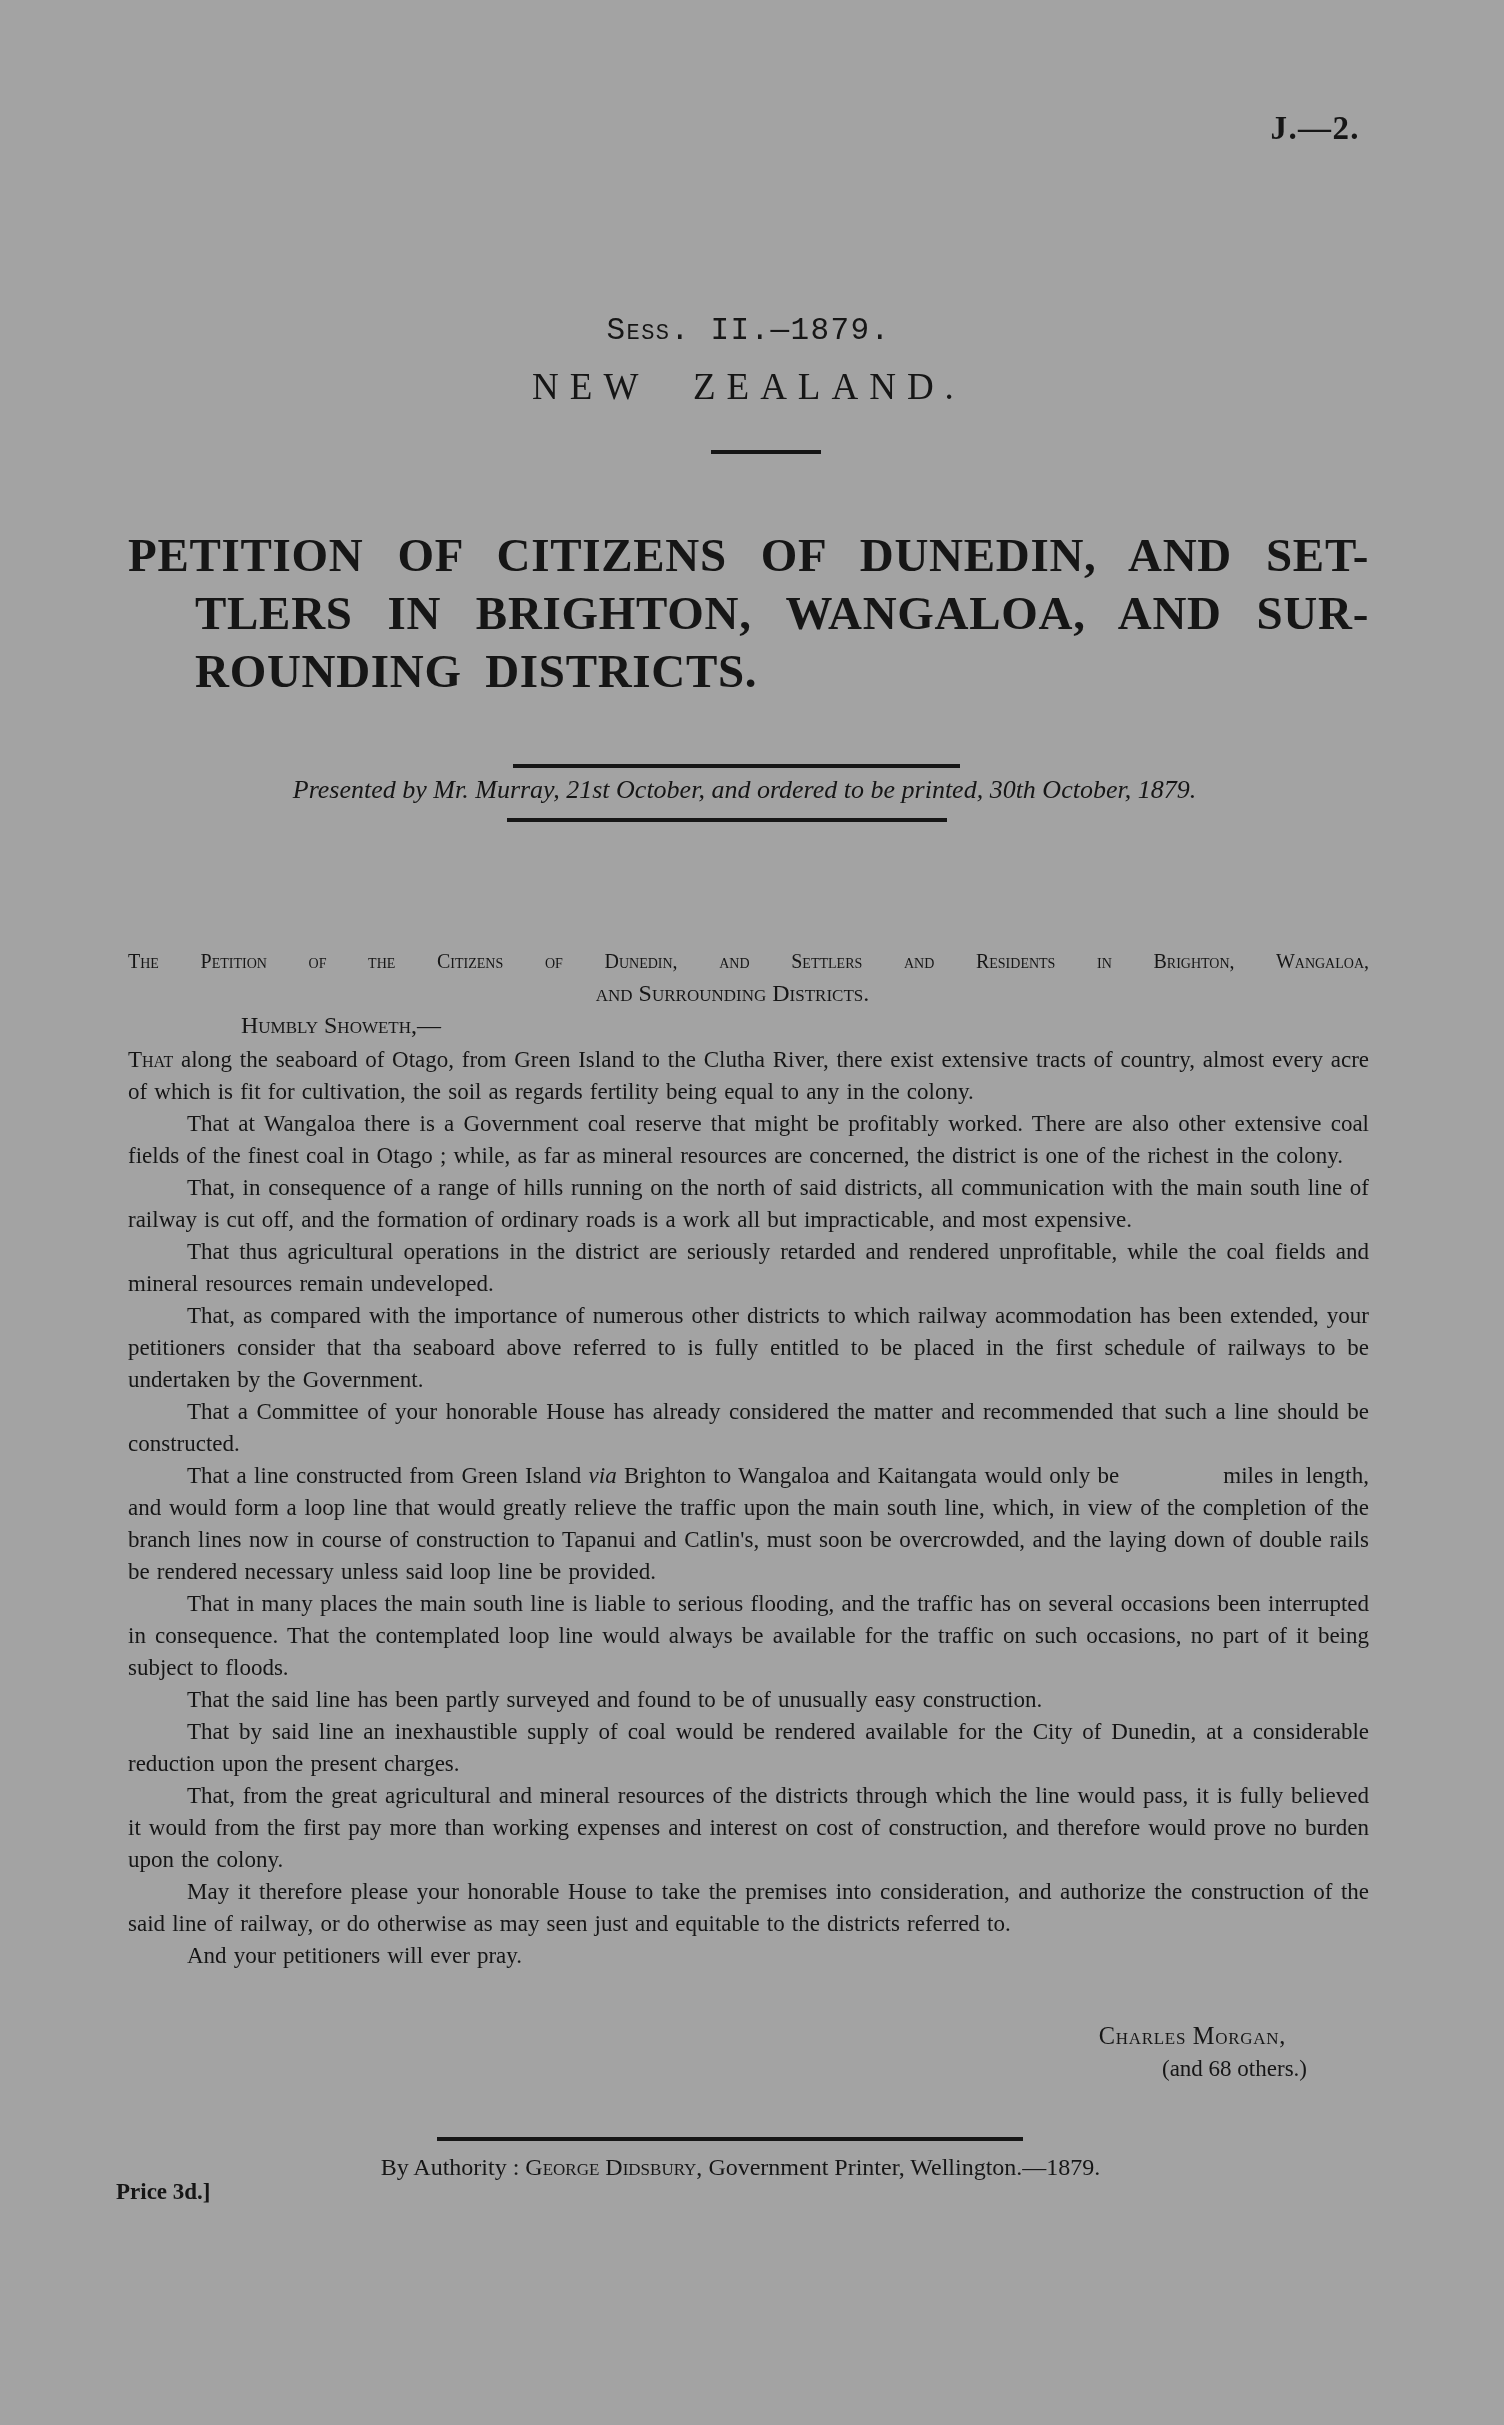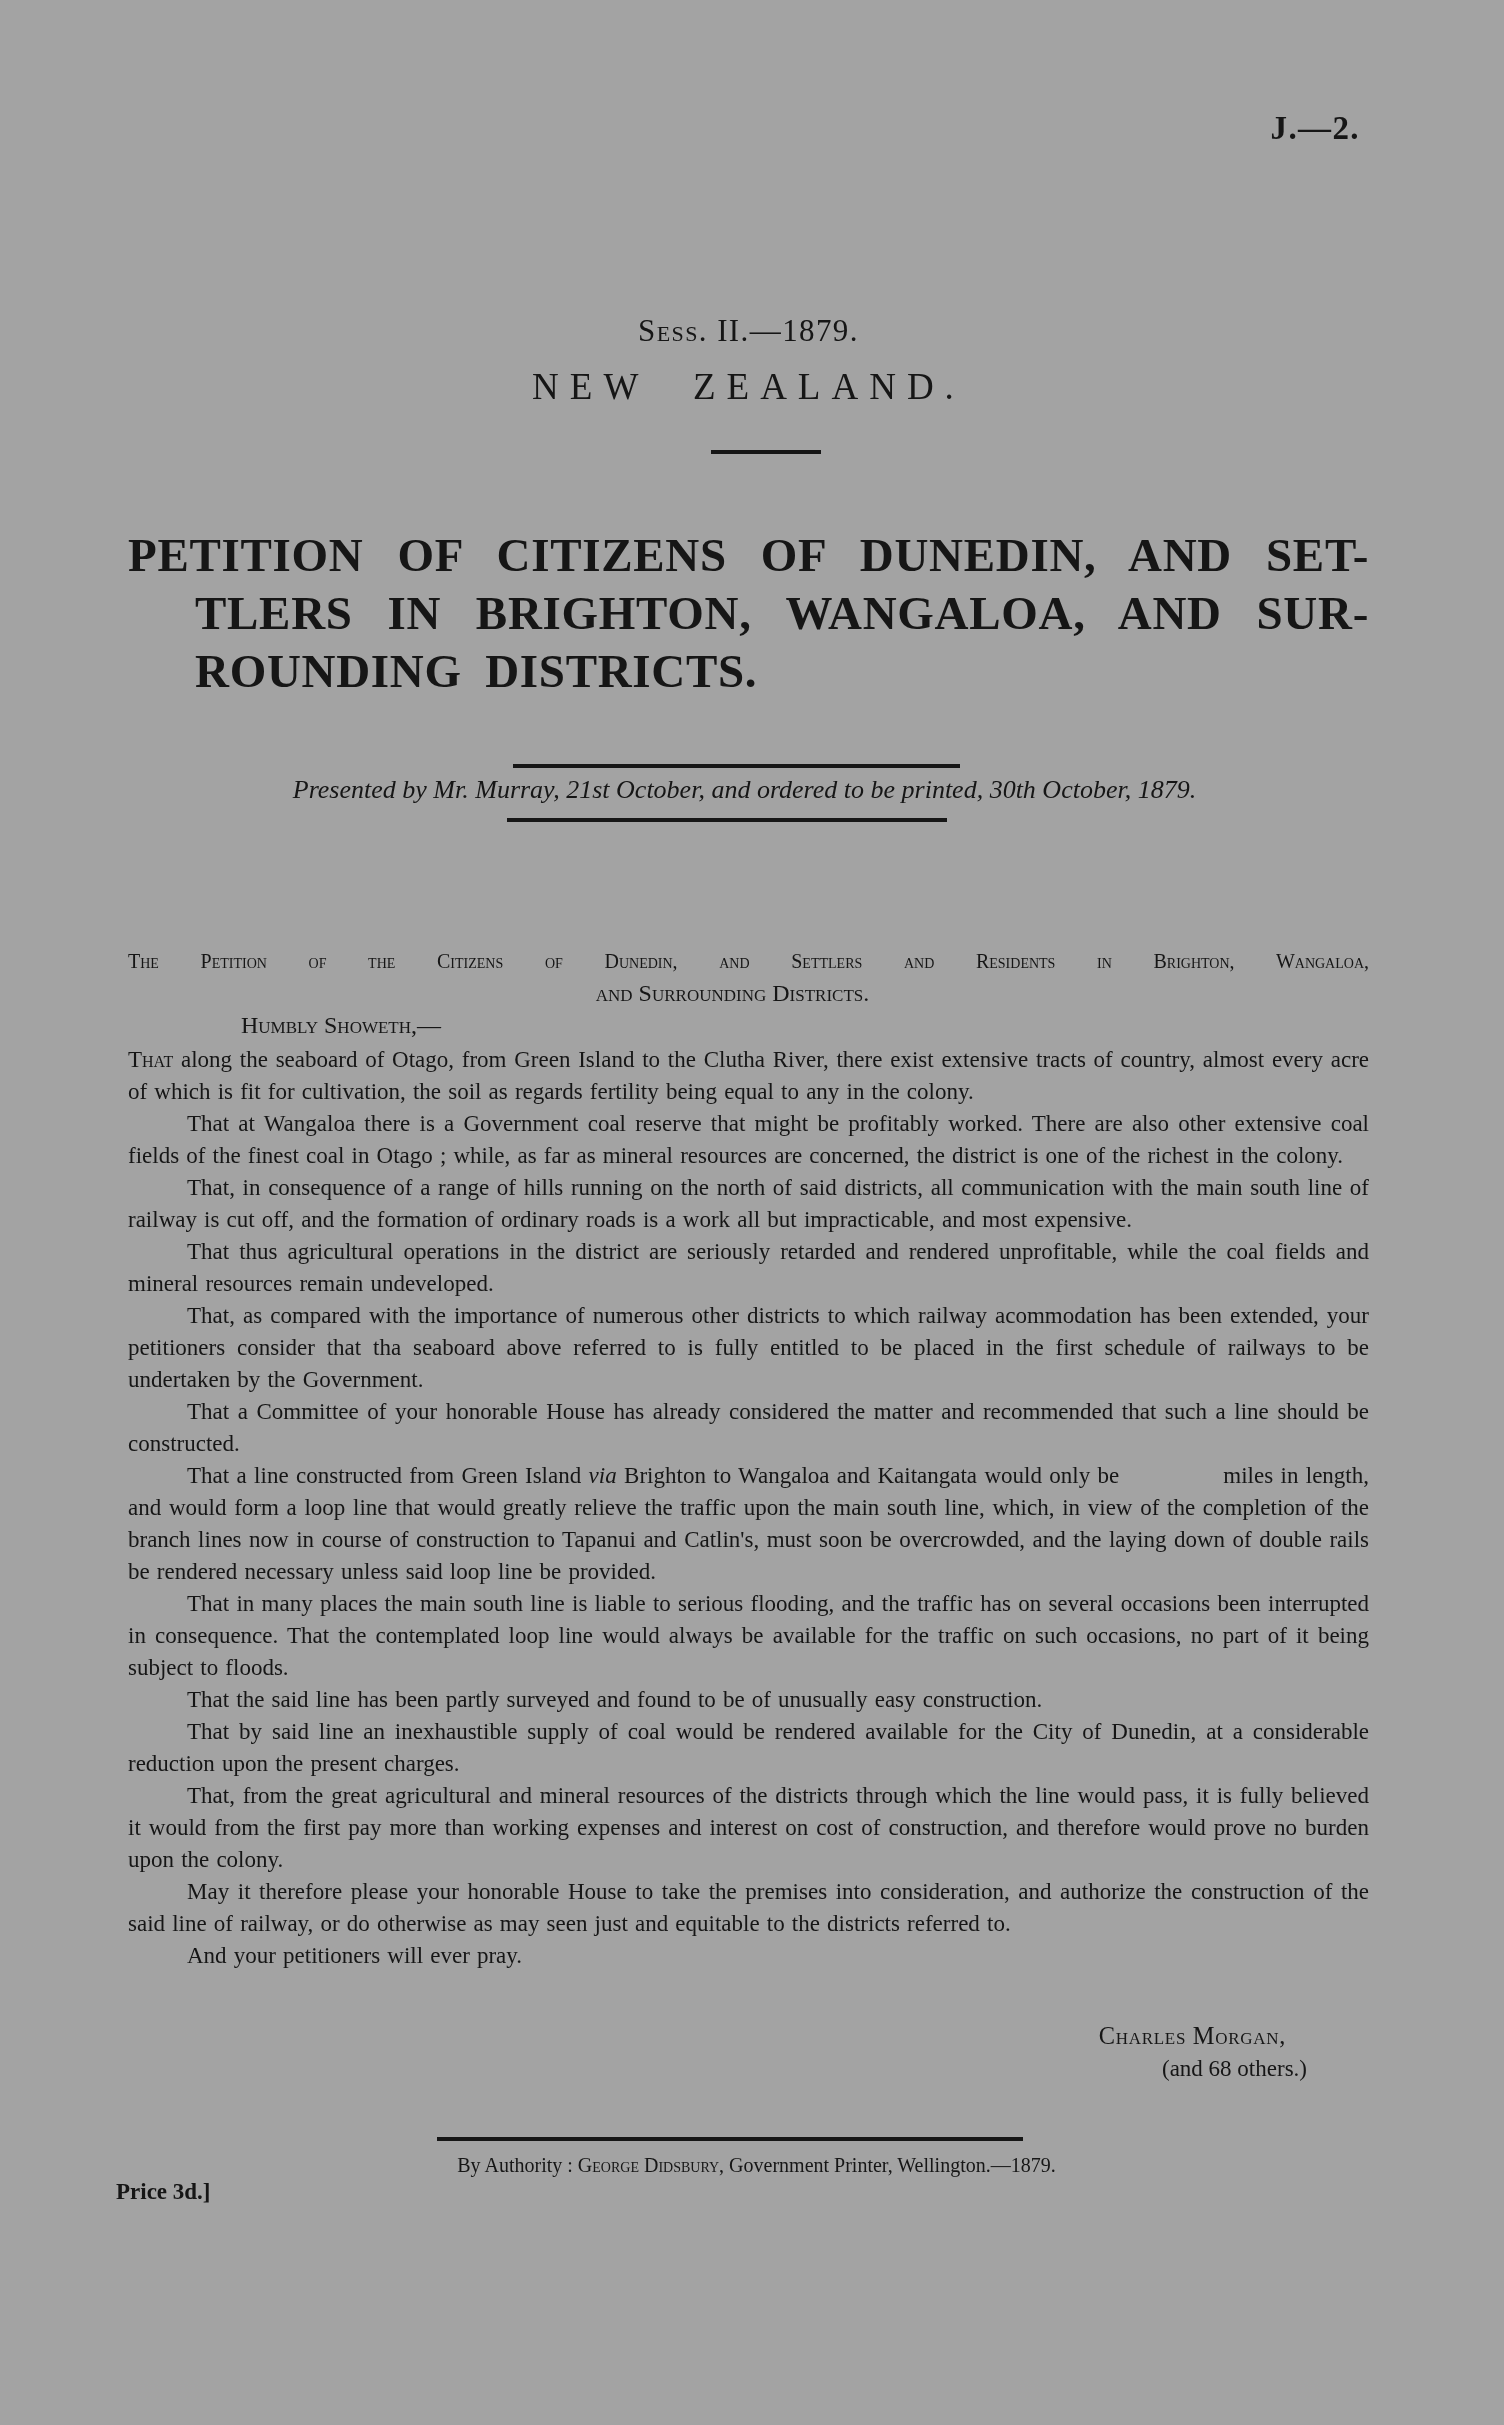--- a/index.html
+++ b/index.html
@@ -13,21 +13,21 @@
   }
   .sc{font-variant:small-caps;}
   .italic{font-style:italic;}
 
   .doc-ref{
     position:absolute;top:110px;right:145px;
     font-size:33px;font-weight:700;letter-spacing:1.4px;
   }
   .sess{
     position:absolute;top:313px;left:128px;width:1241px;
-    text-align:center;font-size:31px;font-variant:small-caps;letter-spacing:1.4px;
+    text-align:center;font-size:31px;font-variant:small-caps;letter-spacing:1.4px;font-family:Liberation Mono, monospace;
   }
   .country{
     position:absolute;top:365px;left:128px;width:1241px;
     text-align:center;font-size:37px;letter-spacing:11px;word-spacing:24px;
   }
   .rule-short{
     position:absolute;top:450px;left:711px;width:110px;height:4.2px;background:#161616;
   }
   .title{
     position:absolute;top:526px;left:128px;width:1241px;
@@ -67,22 +67,22 @@
   .body-text p.noindent{text-indent:0;}
   .lead{font-variant:small-caps;}
   .blank-gap{display:inline-block;width:104px;}
   .signature{
     position:absolute;top:2022px;right:198px;text-align:right;
   }
   .sig-name{font-size:24.4px;font-variant:small-caps;letter-spacing:0.7px;margin-right:21px;}
   .sig-others{font-size:23px;margin-top:5.6px;}
   .footer-rule{position:absolute;top:2137px;left:437px;width:586px;height:3.5px;background:#161616;}
   .authority{
-    position:absolute;top:2154px;left:136px;width:1241px;
-    text-align:center;font-size:20px;
+    position:absolute;top:2154px;left:120px;width:1241px;
+    text-align:center;font-size:24px;
   }
   .price{
     position:absolute;top:2179px;left:116px;
     font-size:23px;font-weight:700;
   }
 </style>
 </head>
 <body>
 
 <div class="page">

